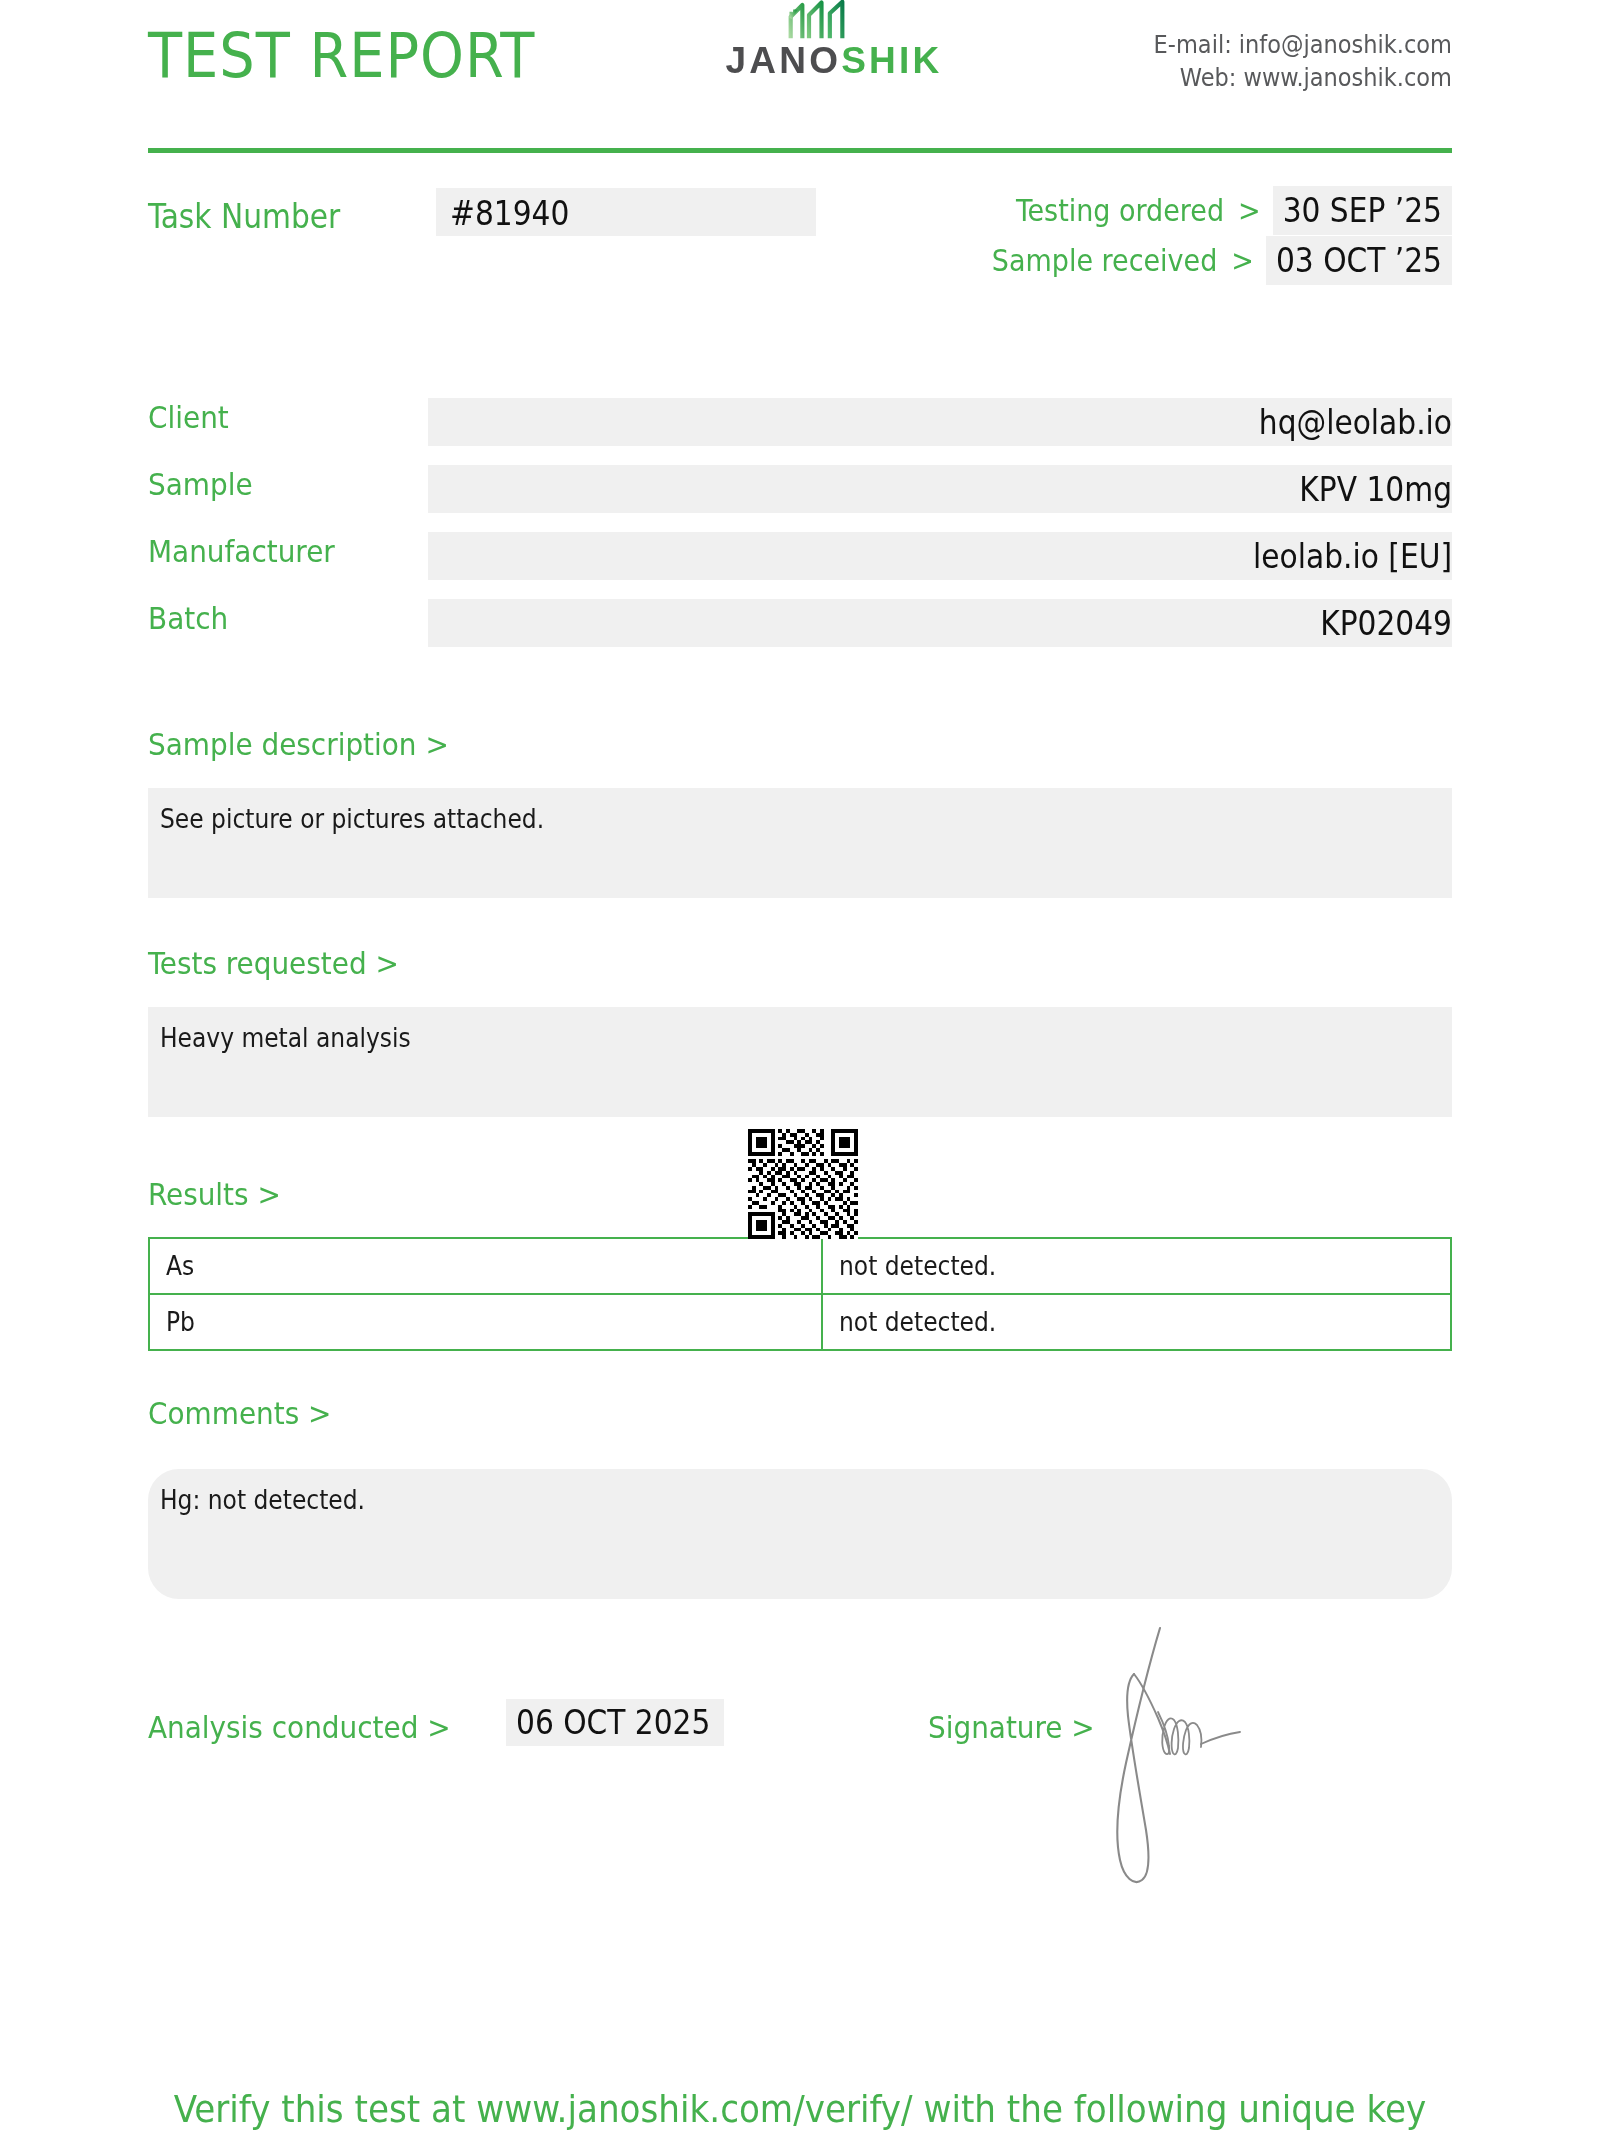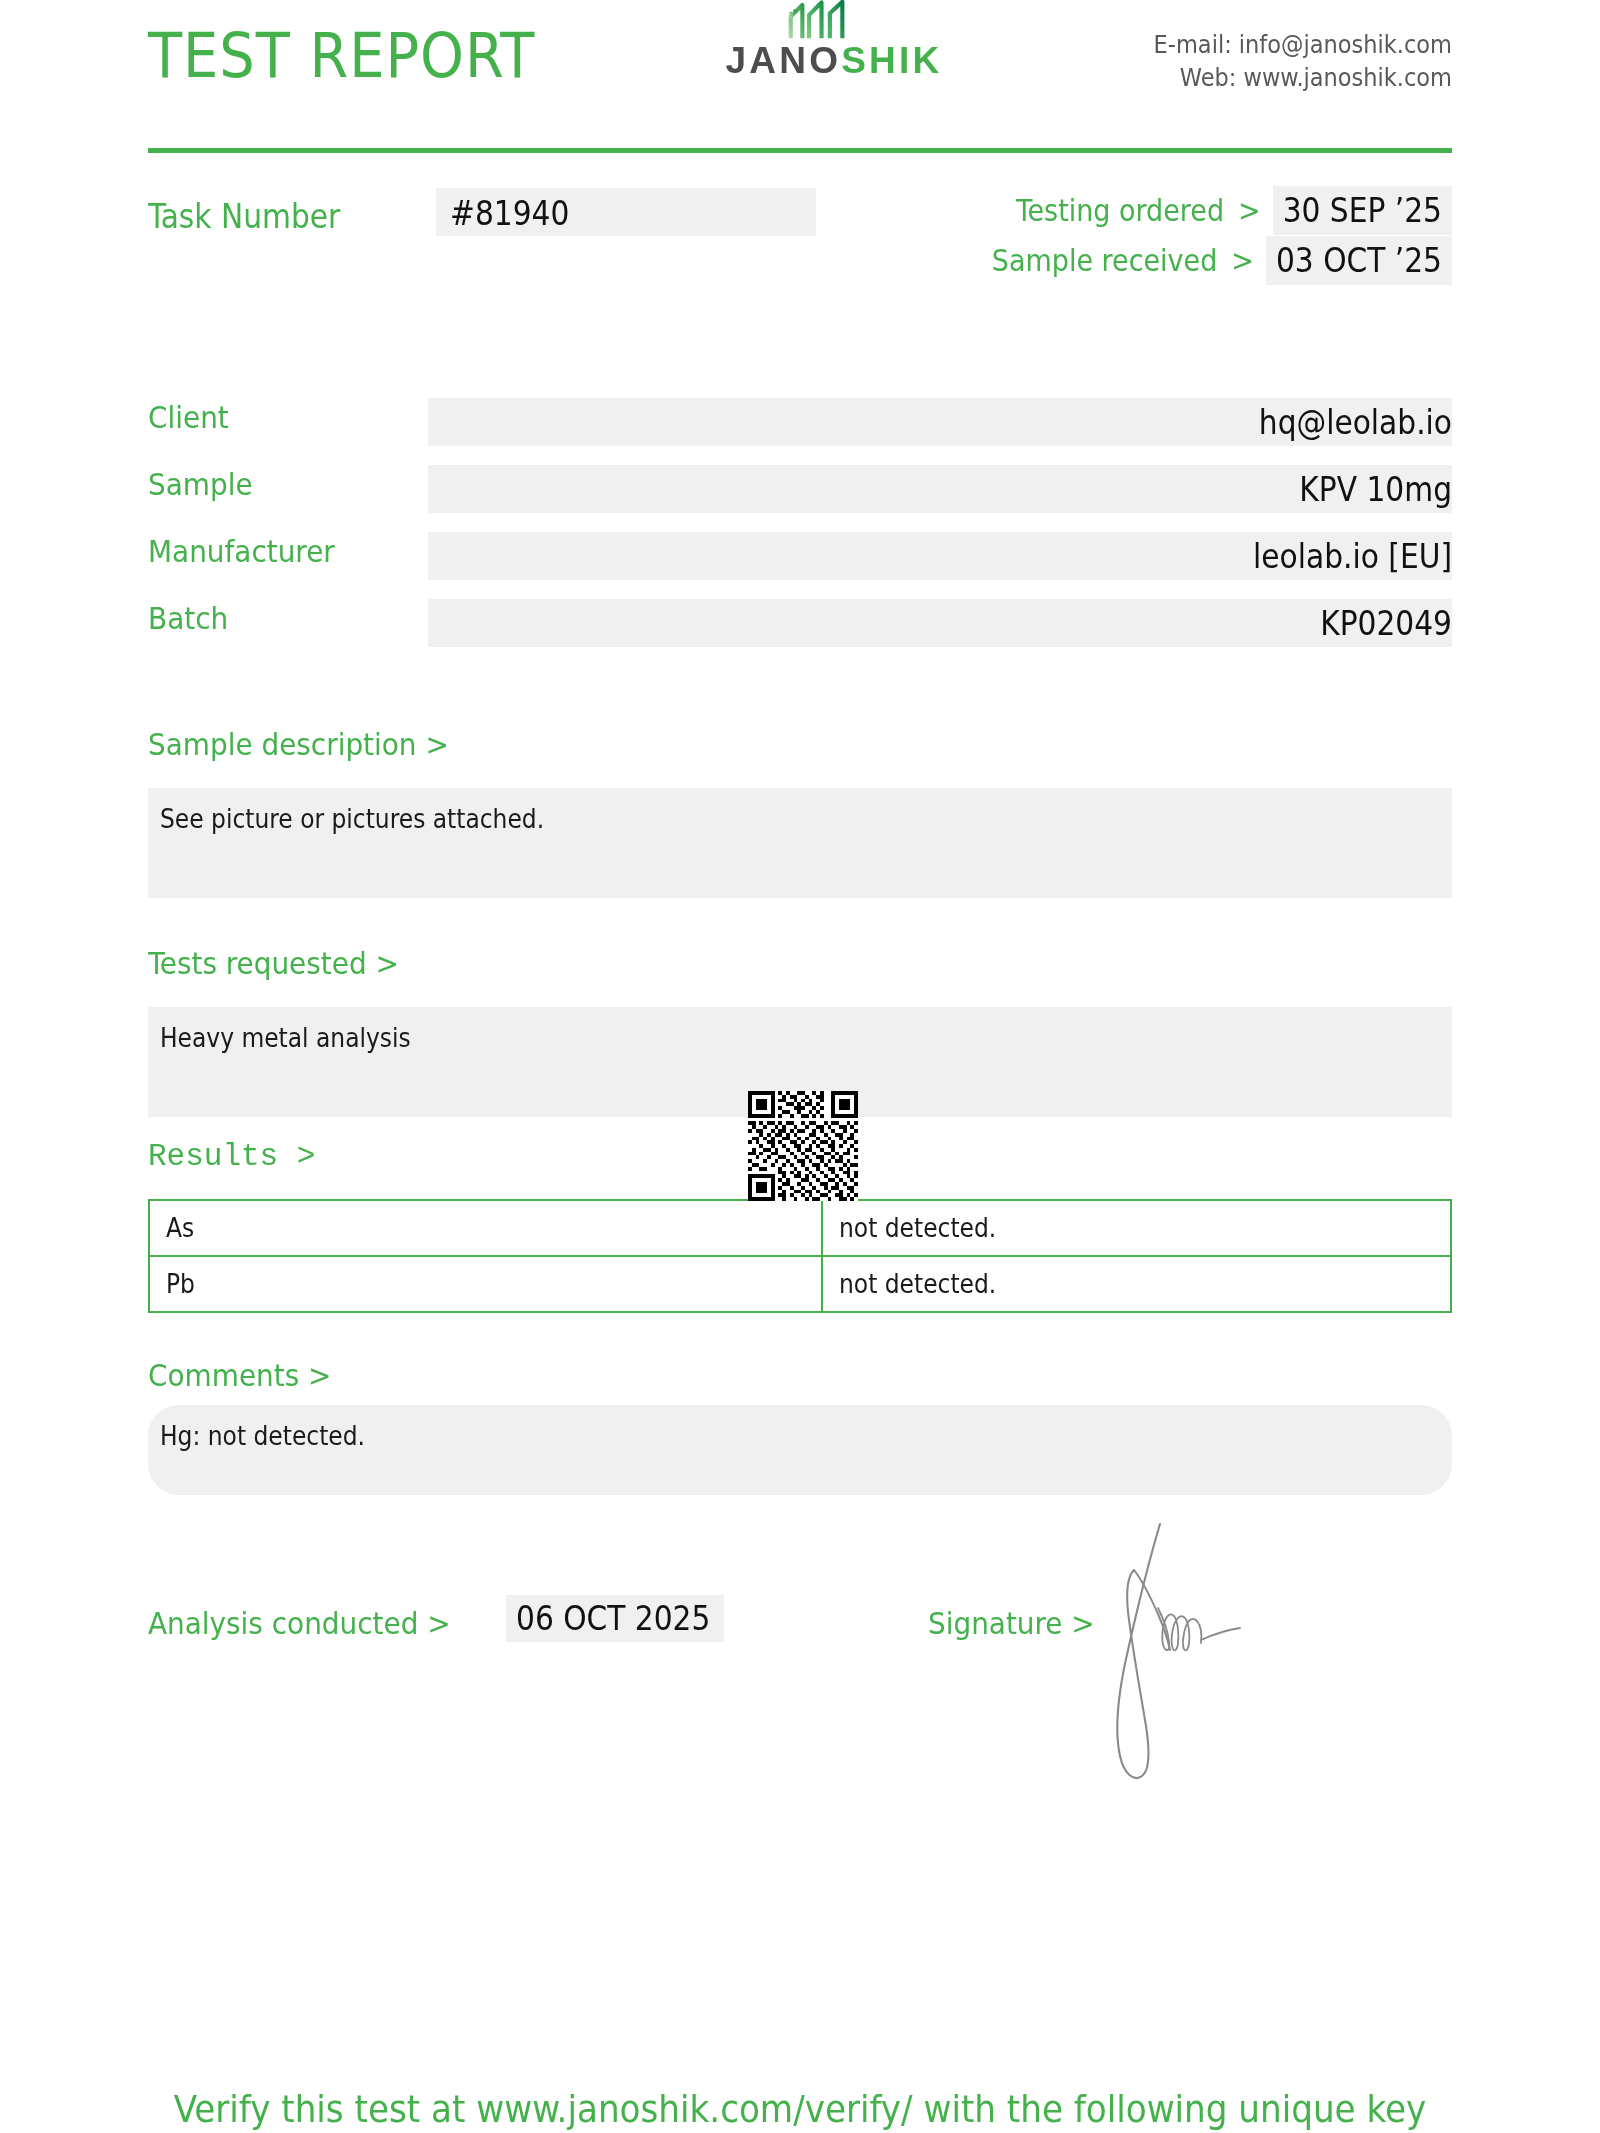--- a/index.html
+++ b/index.html
@@ -188,23 +188,22 @@
   }
 
   .desc-head { margin-top: 80px; }
   .desc-box { margin-top: 28px; height: 110px; }
 
   .tests-head { margin-top: 50px; }
   .tests-box { margin-top: 28px; height: 110px; }
 
   
   .results-head {
-    margin-top: 24px;
+    margin-top: 62px;
     position: relative;
-    font-family: Liberation Mono, monospace;
   }
   .qr {
     position: absolute;
     left: 600px;
     top: -50px;
     width: 110px;
     height: 110px;
     image-rendering: pixelated;
   }
   .results-table {
@@ -218,21 +217,21 @@
     height: 54px;
     font-size: 26px;
     color: #1a1a1a;
     padding: 0 0 0 16px;
     vertical-align: middle;
   }
   .results-table td.analyte { width: 655px; margin-top: 25px; }
 
   
   .comments-head { margin-top: 47px; }
-  .comments-box { margin-top: 14px; height: 90px; border-radius: 31px; }
+  .comments-box { margin-top: 40px; height: 130px; border-radius: 31px; }
 
   
   .sign-block {
     position: relative;
     margin-top: 104px;
     height: 60px;
   }
   .analysis-label {
     position: absolute;
     left: 0;

